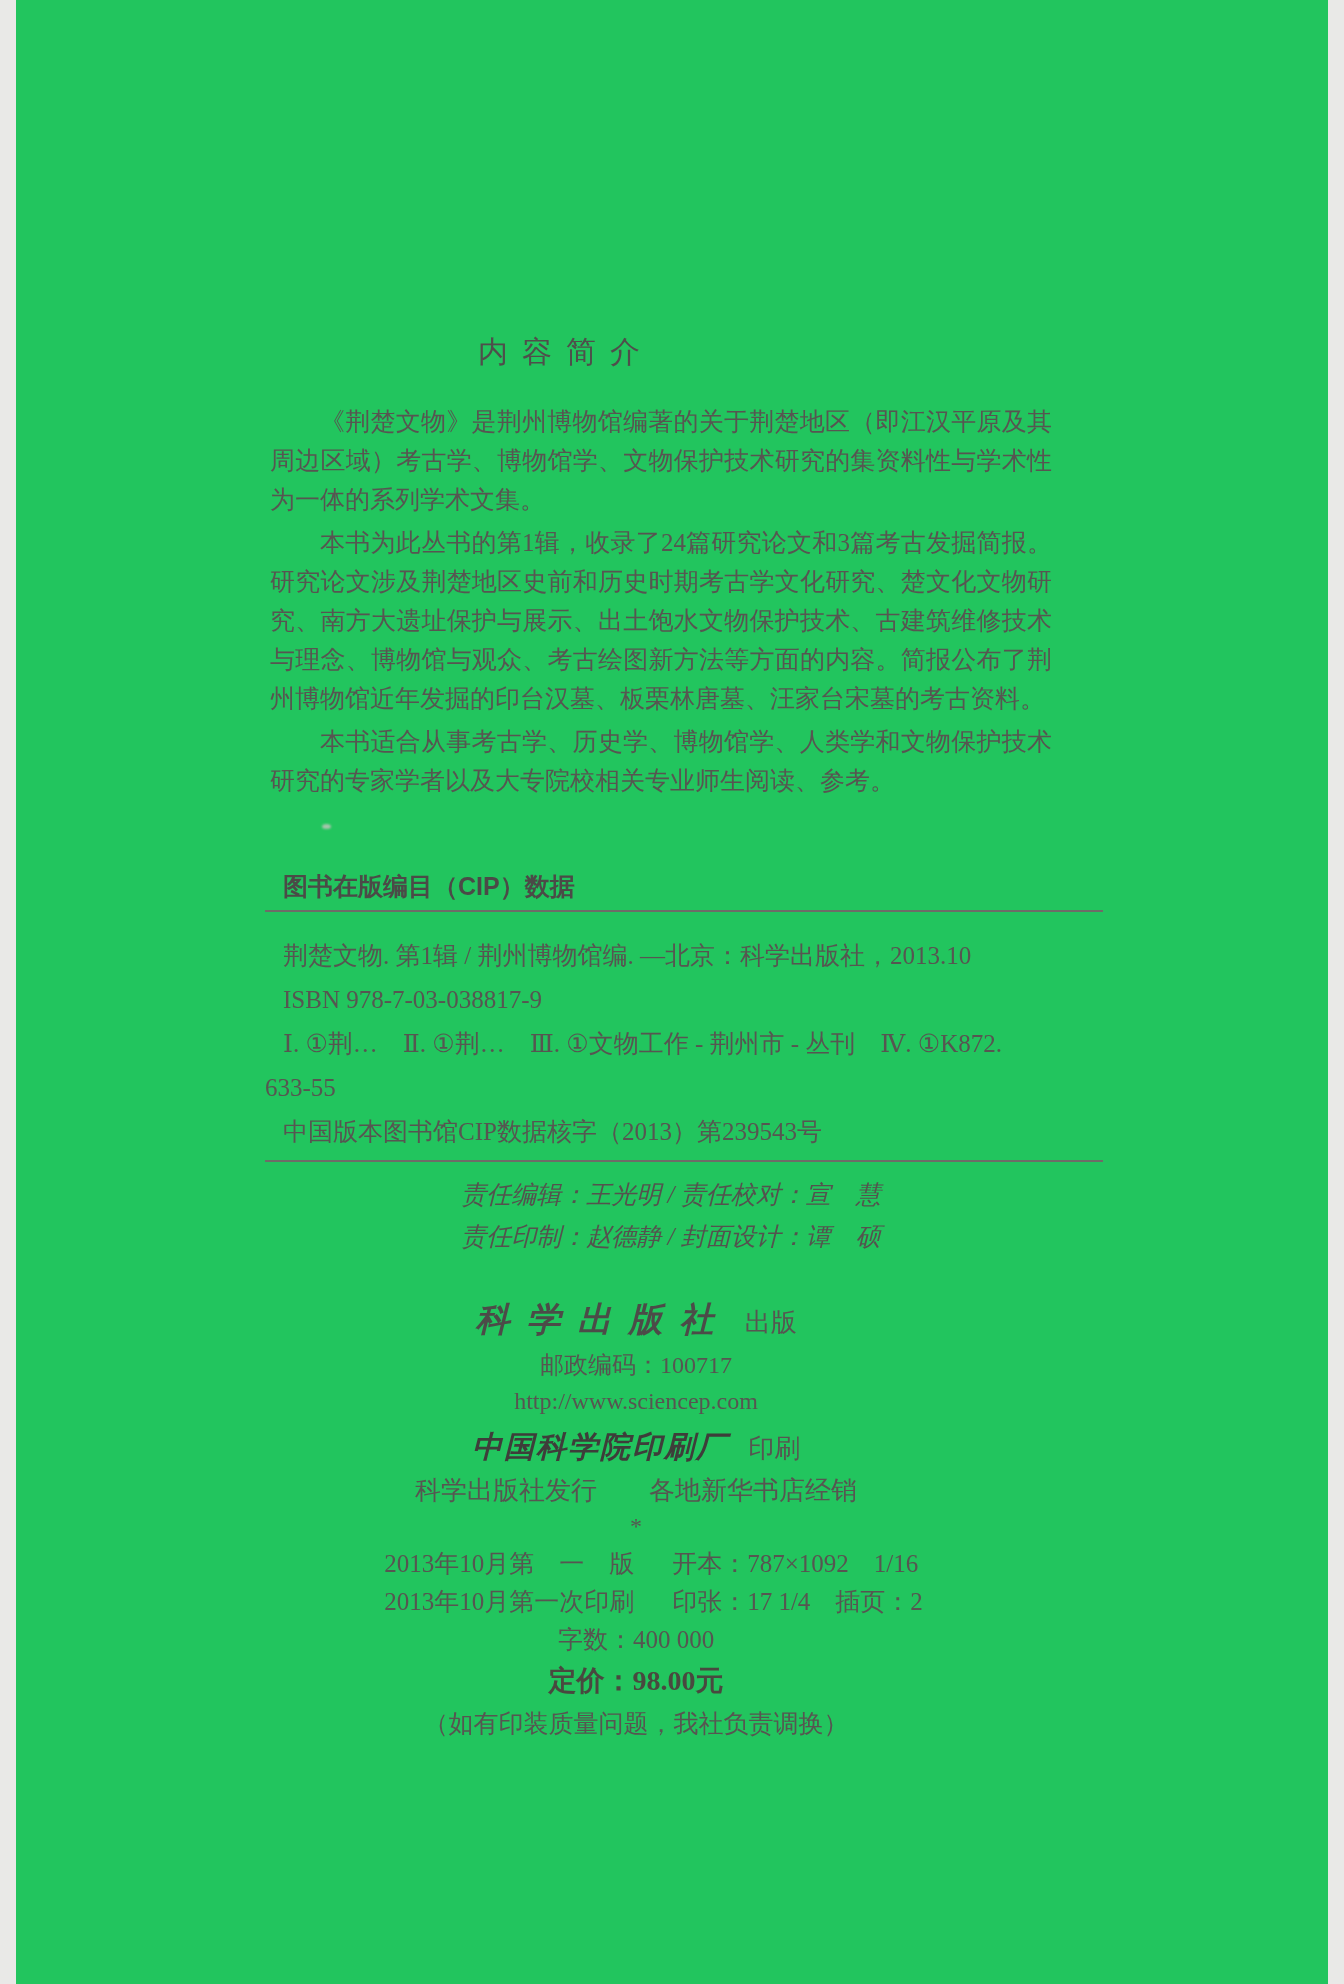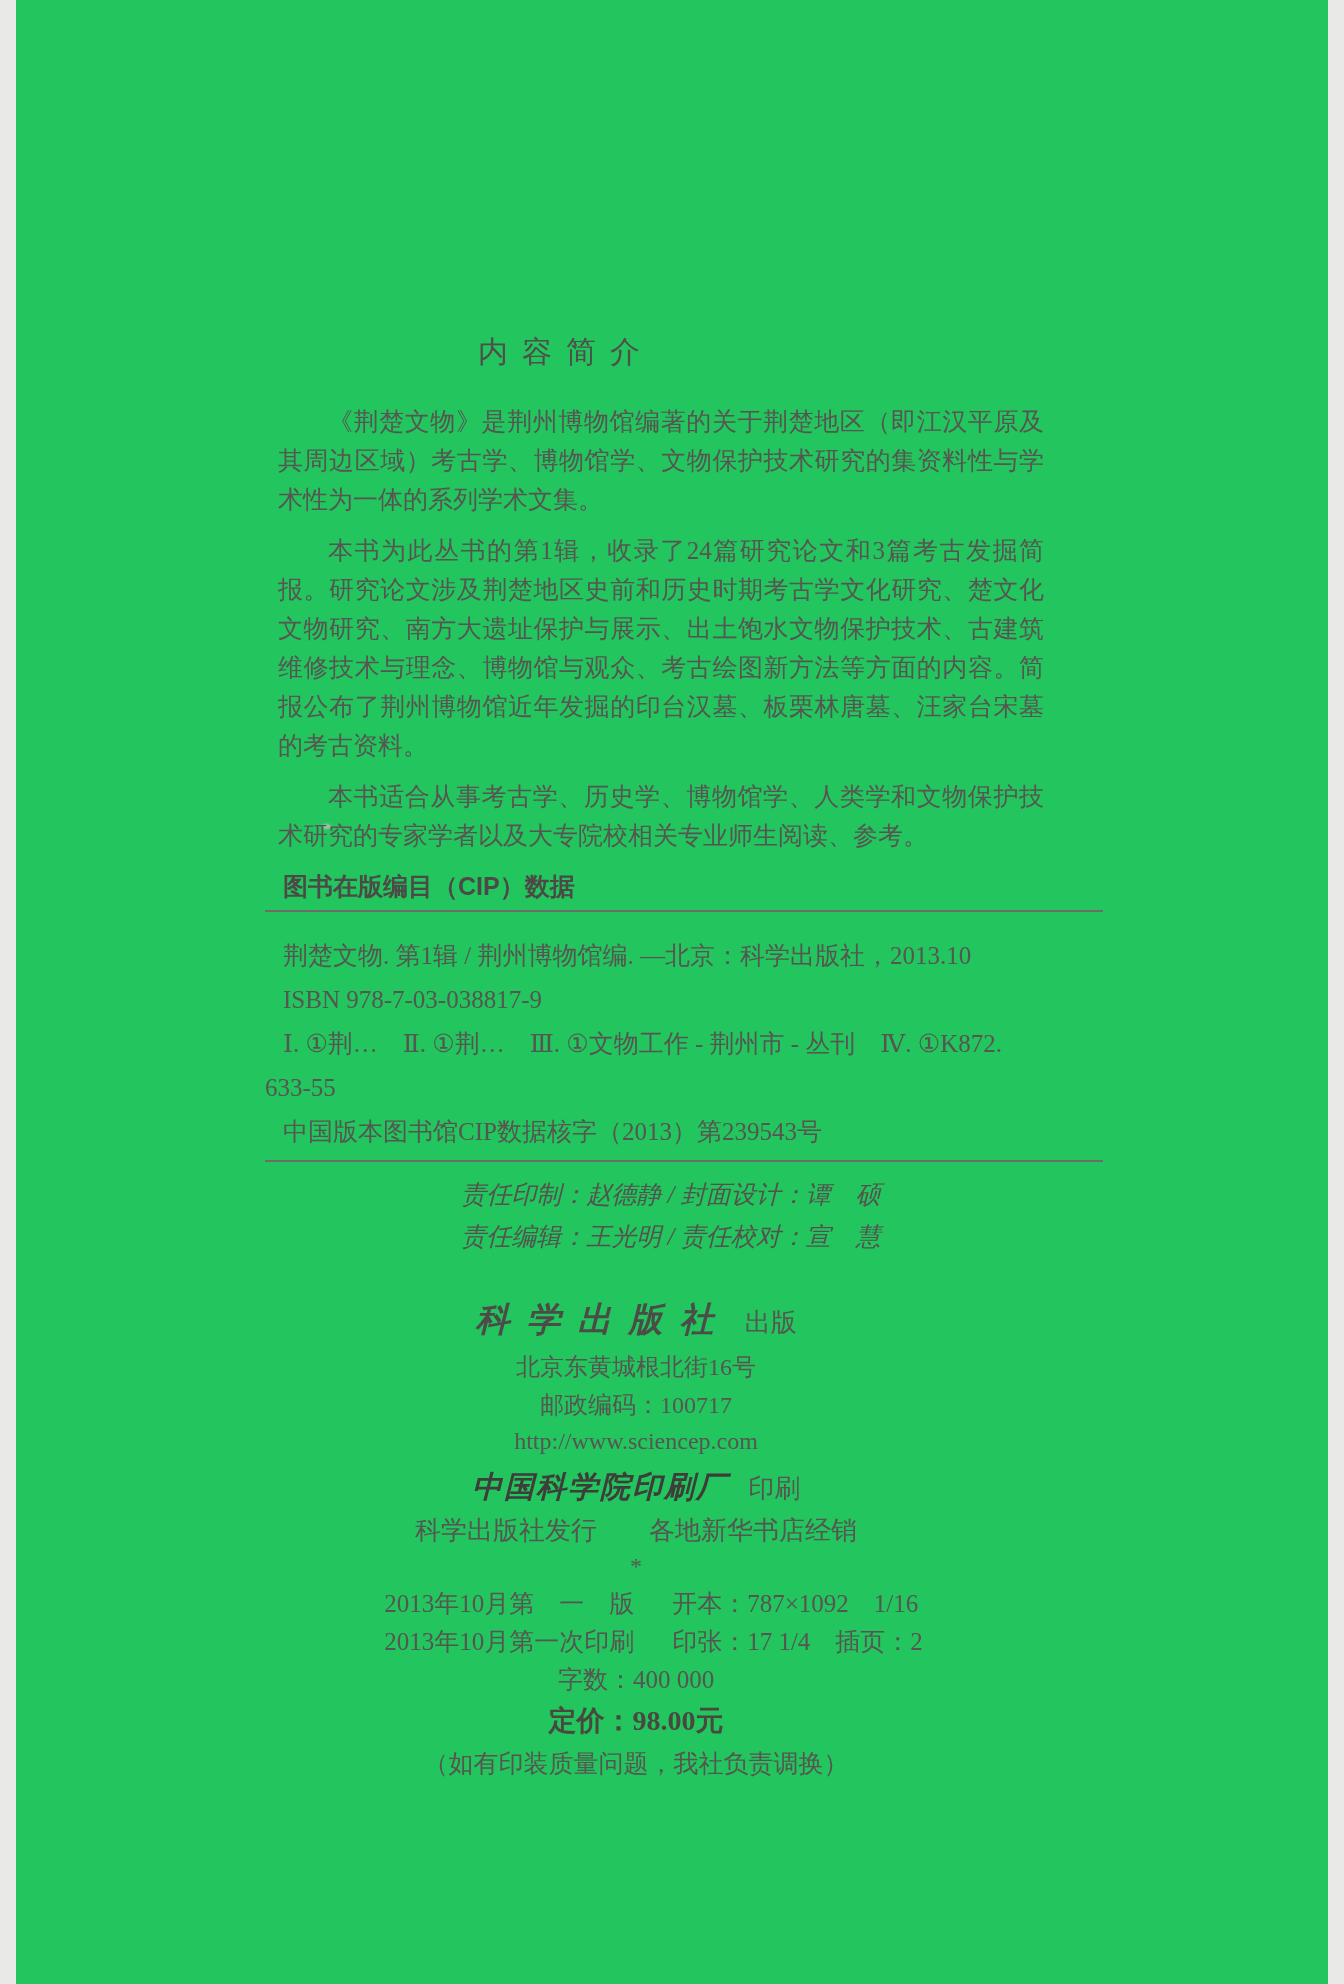--- a/index.html
+++ b/index.html
@@ -43,21 +43,21 @@
     color: #4f4e4b;
     font-weight: 400;
   }
   .intro-paragraphs {
     margin-top: 28px;
     font-size: 25px;
     line-height: 39px;
     text-align: justify;
   }
   .intro-paragraphs p {
-    margin: 12px;
+    margin: 4px;
     text-indent: 2em;
   }
 
   
   .cip {
     position: absolute;
     top: 868px; left: 249px;
     width: 838px;
   }
   .cip-heading {
@@ -167,30 +167,29 @@
       <div class="cip-line">荆楚文物. 第1辑 / 荆州博物馆编. —北京：科学出版社，2013.10</div>
       <div class="cip-line">ISBN 978-7-03-038817-9</div>
       <div class="cip-line">Ⅰ. ①荆…　Ⅱ. ①荆…　Ⅲ. ①文物工作 - 荆州市 - 丛刊　Ⅳ. ①K872.</div>
       <div class="cip-line flush">633-55</div>
       <div class="cip-line">中国版本图书馆CIP数据核字（2013）第239543号</div>
     </div>
     <div class="rule"></div>
   </div>
 
   <div class="credits">
+    <div class="credit-line">责任编辑：王光明 / 责任校对：宣　慧</div>
     <div class="credit-line">责任印制：赵德静 / 封面设计：谭　硕</div>
-    <div class="credit-line">责任编辑：王光明 / 责任校对：宣　慧</div>
   </div>
 
   <div class="colophon">
     <div class="pub-line">
       <span class="pub-logo">科学出版社</span>
       <span class="pub-role">出版</span>
     </div>
-    <div class="addr-line">北京东黄城根北街16号</div>
     <div class="post-line">邮政编码：100717</div>
     <div class="url-line">http://www.sciencep.com</div>
     <div class="printer-line">
       <span class="printer-logo">中国科学院印刷厂</span>
       <span class="printer-role">印刷</span>
     </div>
     <div class="dist-line">科学出版社发行　　各地新华书店经销</div>
     <div class="star-line">*</div>
     <div class="edition-wrap">
       <div class="ed-row">

